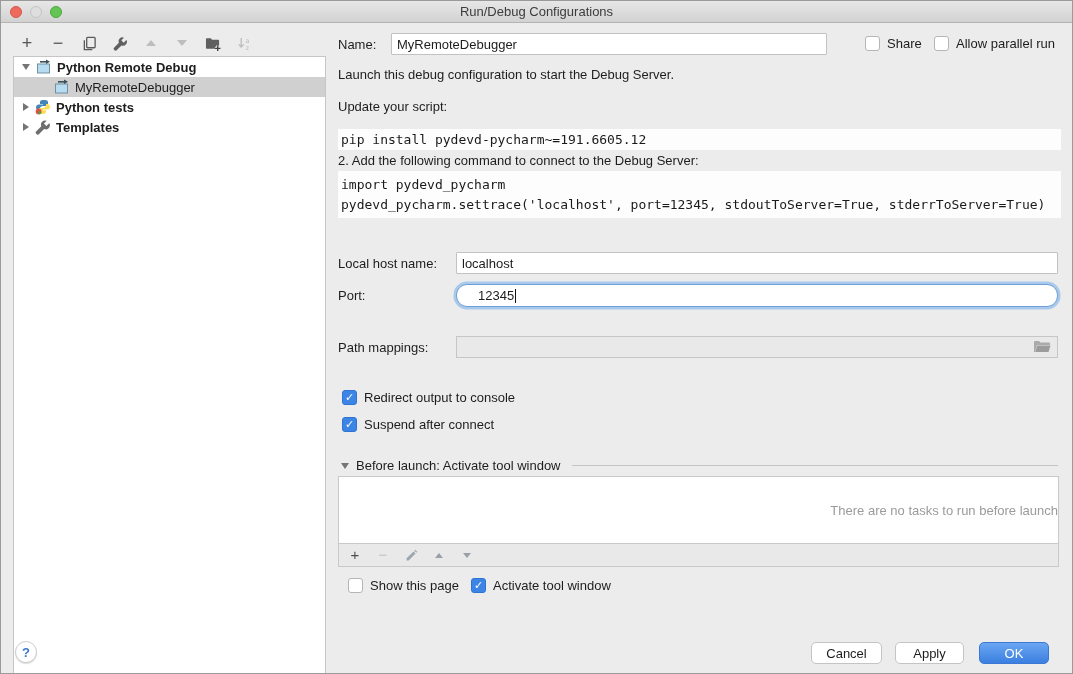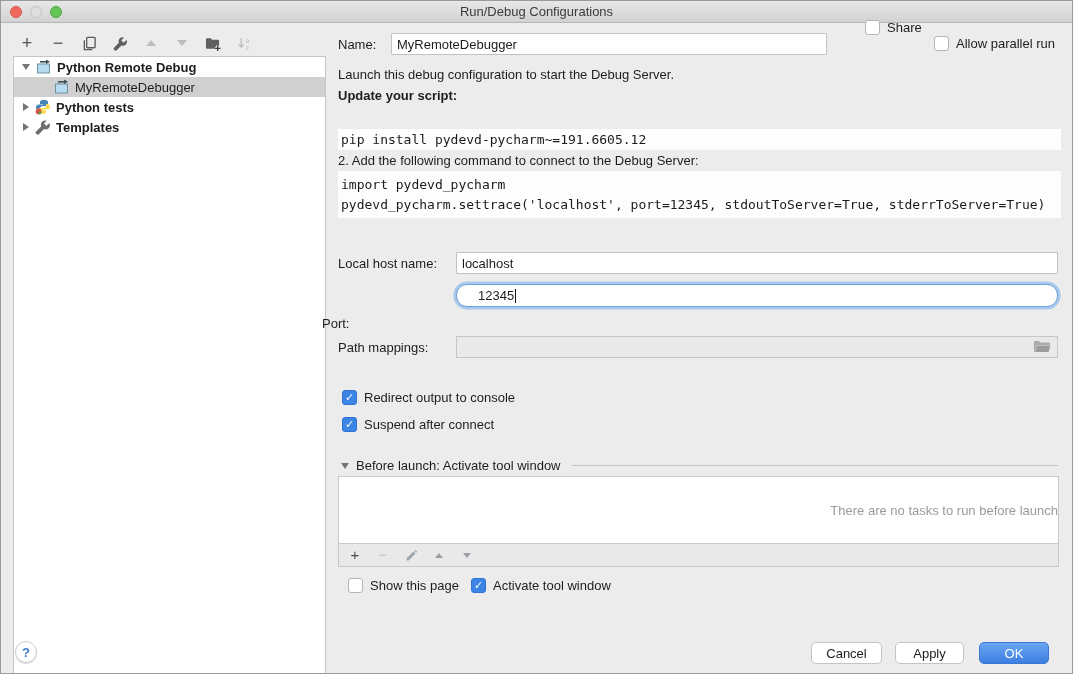--- a/index.html
+++ b/index.html
@@ -163,42 +163,42 @@
       <div class="disc-closed"></div>
       <svg class="ticon" viewBox="0 0 16 16">
         <path fill="#6e6e6e" d="M14.2 4.3 11.4 7.1 8.9 4.6 11.7 1.8A4.1 4.1 0 0 0 6.3 7.2L1.6 11.9a2 2 0 1 0 2.8 2.8L9.1 10a4.1 4.1 0 0 0 5.4-5.4z"></path>
       </svg>
       <span class="lbl bold">Templates</span>
     </div>
   </div>
 
   <div class="label" style="left:337px; top:36px;">Name:</div>
   <input class="tfield" style="left: 390px; top: 32px; width: 436px;" value="MyRemoteDebugger">
-  <div class="cbrow" style="left:864px; top:19px;">
+  <div class="cbrow" style="left:864px; top:35px;">
     <span class="cbox"></span>
     <span>Share</span>
   </div>
   <div class="cbrow" style="left:933px; top:35px;">
     <span class="cbox"></span>
     <span>Allow parallel run</span>
   </div>
 
   <div class="para" style="top:66px;">Launch this debug configuration to start the Debug Server.</div>
-  <div class="para" style="top:87px;font-weight:bold;">Update your script:</div>
+  <div class="para" style="top:98px;">Update your script:</div>
   <div class="codestrip" style="top:128px; height:21px;">pip install pydevd-pycharm~=191.6605.12</div>
   <div class="para" style="top:152px;">2. Add the following command to connect to the Debug Server:</div>
   <div class="codestrip" style="top:170px; height:47px; line-height:20px;">
     <div>import pydevd_pycharm</div>
     <div>pydevd_pycharm.settrace('localhost', port=12345, stdoutToServer=True, stderrToServer=True)</div>
   </div>
 
   <div class="label" style="left:337px; top:255px;">Local host name:</div>
   <input class="tfield" style="left: 455px; top: 251px; width: 602px;" value="localhost">
 
-  <div class="label" style="left:321px; top:287px;margin-top:28px;">Port:</div>
+  <div class="label" style="left:337px; top:287px;">Port:</div>
   <div class="tfield-div" style="left:455px; top:283px; width:602px;">
     <span>12345</span>
     <span class="caret"></span>
   </div>
 
   <div class="label" style="left:337px; top:339px;">Path mappings:</div>
   <div class="pathfield" style="left:455px; top:335px; width:602px;">
     <svg width="18" height="14" viewBox="0 0 18 14">
       <path fill="#ababab" d="M1 2c0-.6.4-1 1-1h4l1.5 1.5H16c.6 0 1 .4 1 1V5H4L2 12H1V2z"></path>
       <path fill="#9c9c9c" d="M4.2 5.5h13.3L15.5 12H2.2z"></path>

